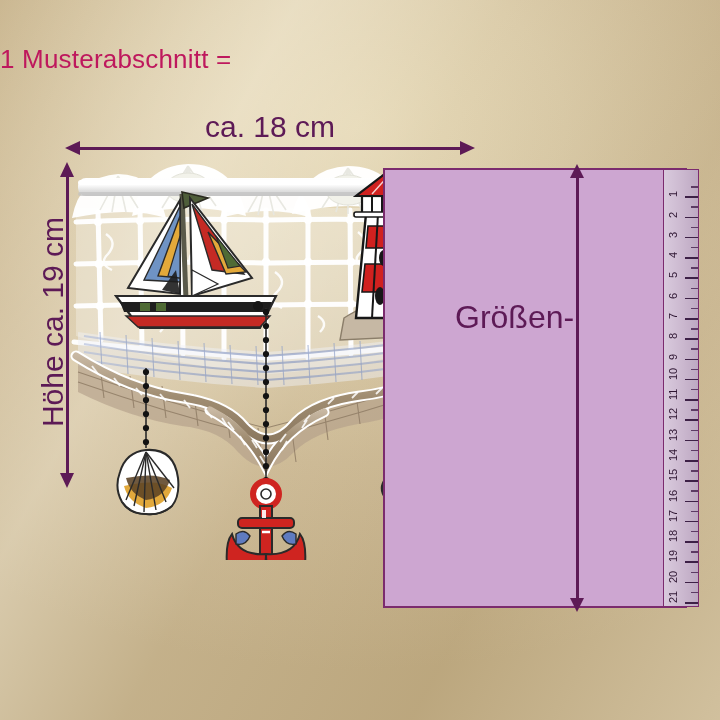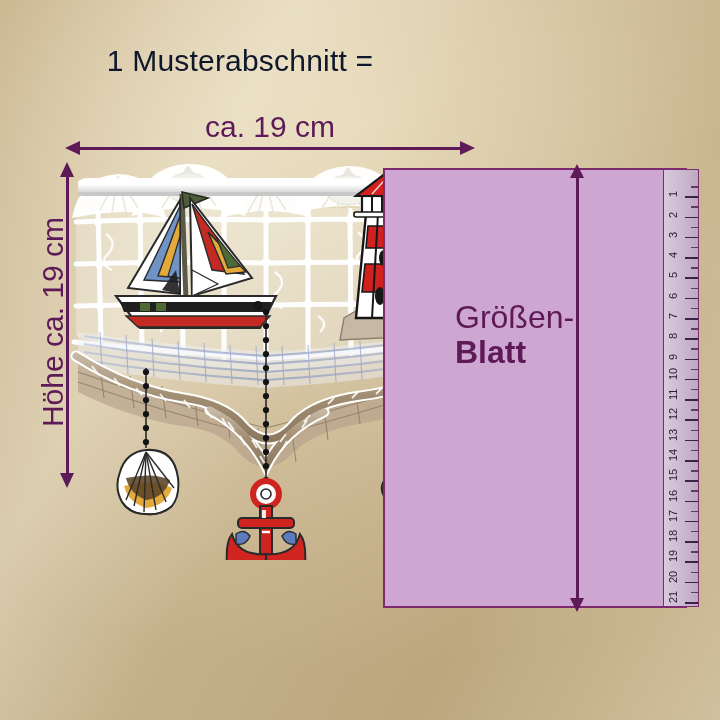--- a/index.html
+++ b/index.html
@@ -13,22 +13,22 @@
   #bg-sheen{
     position:absolute; inset:0;
     background:
       linear-gradient(118deg, rgba(255,250,235,0.00) 0%, rgba(255,250,235,0.42) 27%, rgba(255,250,235,0.10) 46%, rgba(180,160,120,0.16) 72%, rgba(255,248,228,0.30) 100%);
     pointer-events:none;
   }
 
   
   #headline{
     position:absolute; left:0; top:44px; width:480px;
-    text-align:center; font-size:30px; letter-spacing:.2px;
-    color:#0f172a; font-weight:400; white-space:nowrap;
+    font-size:26px; letter-spacing:.2px;
+    color:#be185d; font-weight:400; white-space:nowrap;
   }
   #width-label{
     position:absolute; left:60px; top:110px; width:420px;
     text-align:center; font-size:30px; color:#5d1a56; white-space:nowrap;
   }
   #h-arrow{ left:78px; top:147px; width:384px; height:3px; background:#5d1a56; position:absolute; }
   #h-arrow .head{ position:absolute; width:0;height:0; top:-6px; }
   #h-arrow .head.l{ left:-13px; border-top:7.5px solid transparent; border-bottom:7.5px solid transparent; border-right:15px solid #5d1a56; }
   #h-arrow .head.r{ right:-13px; border-top:7.5px solid transparent; border-bottom:7.5px solid transparent; border-left:15px solid #5d1a56; }
 
@@ -435,21 +435,20 @@
   </g>
 
   </g>
 </svg>
 </div>
 
 <div id="a5-sheet"></div>
 
 <div id="a5-text">
   <div>Größen-</div>
-  <div class="bold">Blatt</div>
 </div>
 
 <div id="v-arrow2">
   <span class="head t"></span>
   <span class="head b"></span>
 </div>
 
 <div id="ruler">
     <div class="tick major" style="top: 26.2857px;"></div>
     <div class="tick minor" style="top: 16.1429px;"></div>
@@ -510,21 +509,21 @@
     <div class="rnum" style="top: 392.429px;">19</div>
     <div class="tick major" style="top: 411.714px;"></div>
     <div class="tick minor" style="top: 401.571px;"></div>
     <div class="rnum" style="top: 412.714px;">20</div>
     <div class="tick major" style="top: 432px;"></div>
     <div class="tick minor" style="top: 421.857px;"></div>
     <div class="rnum" style="top: 433px;">21</div>
   </div>
 
 <div id="headline">1 Musterabschnitt =</div>
-<div id="width-label">ca. 19 cm</div>
+<div id="width-label">ca. 18 cm</div>
 
 <div id="h-arrow">
   <span class="head l"></span>
   <span class="head r"></span>
 </div>
 
 <div id="v-arrow">
   <span class="head t"></span>
   <span class="head b"></span>
 </div>

